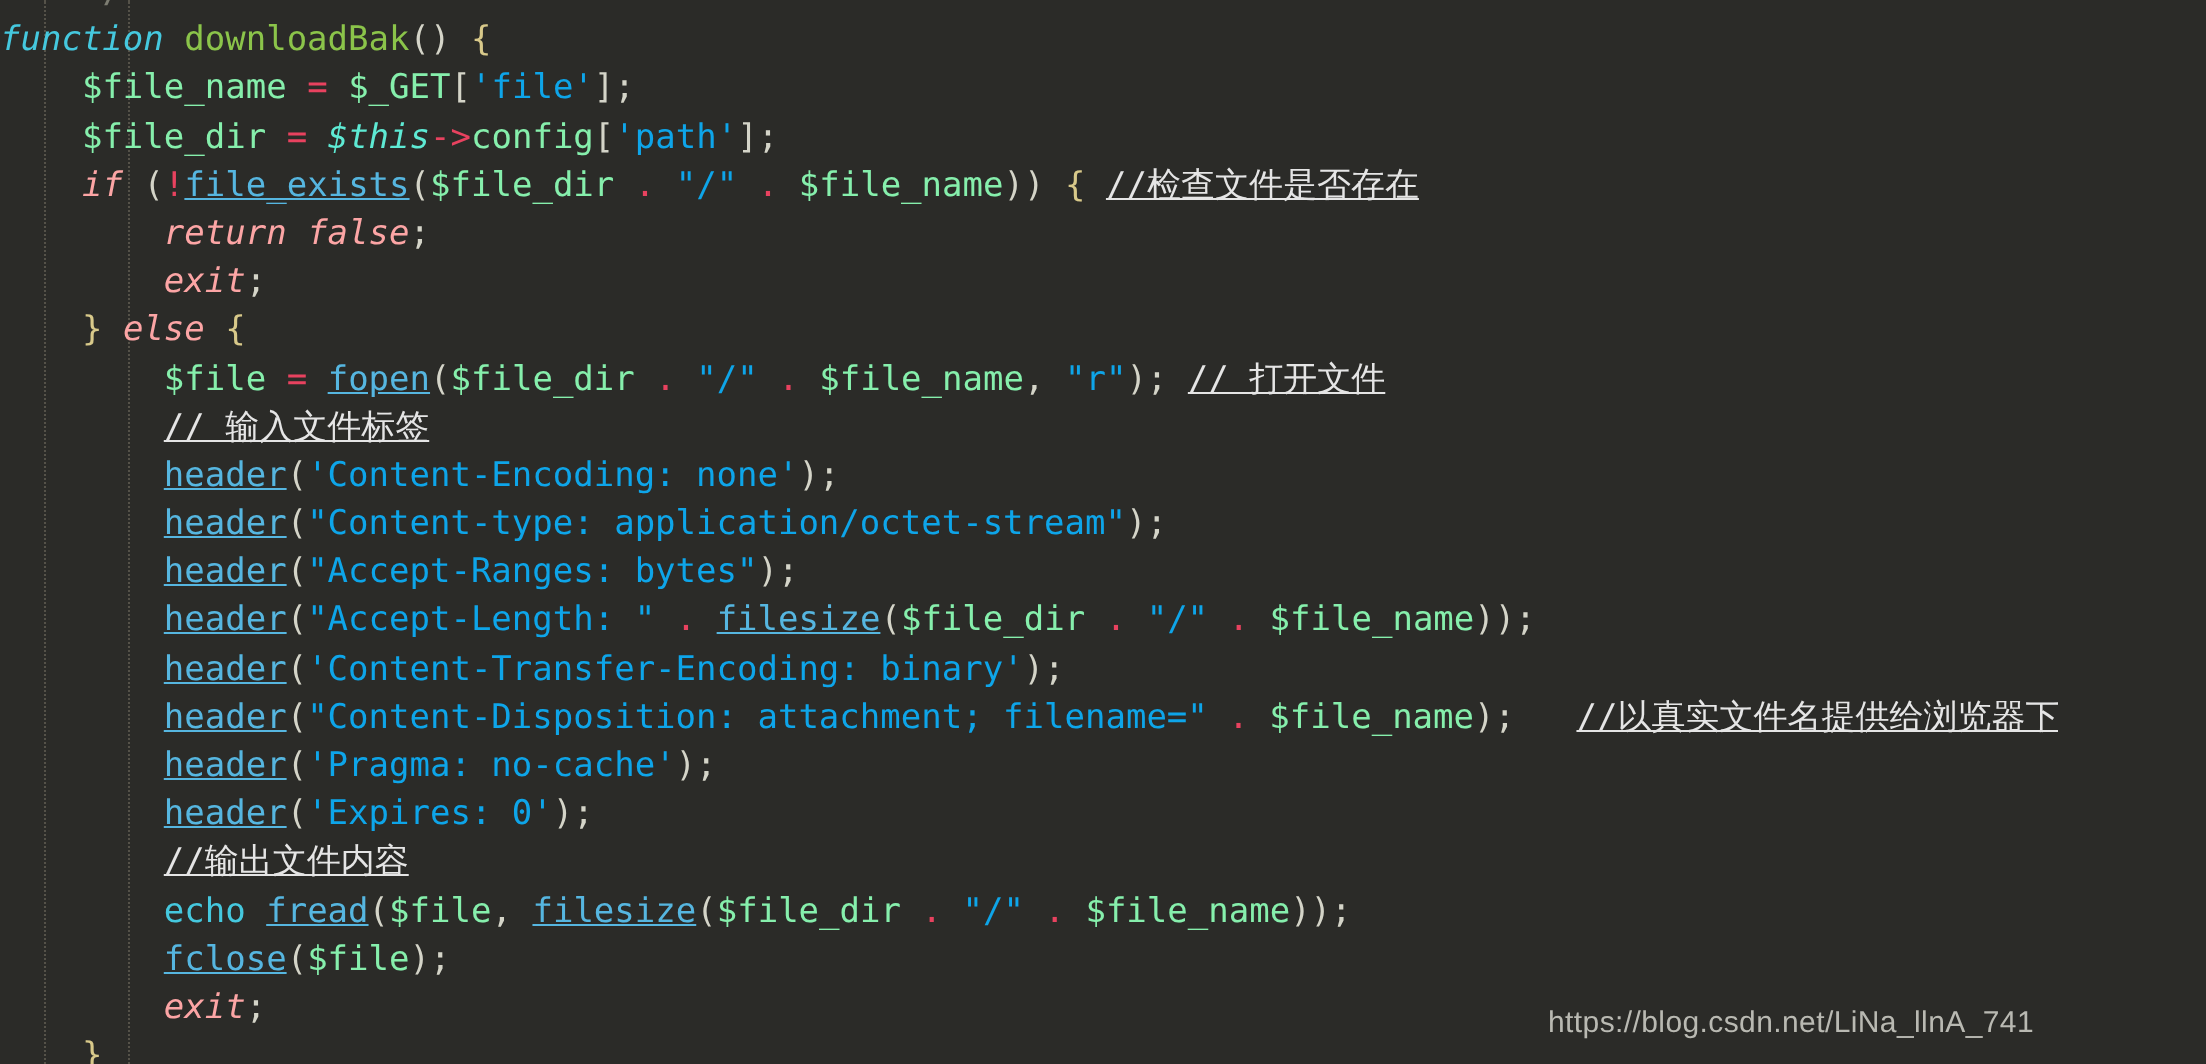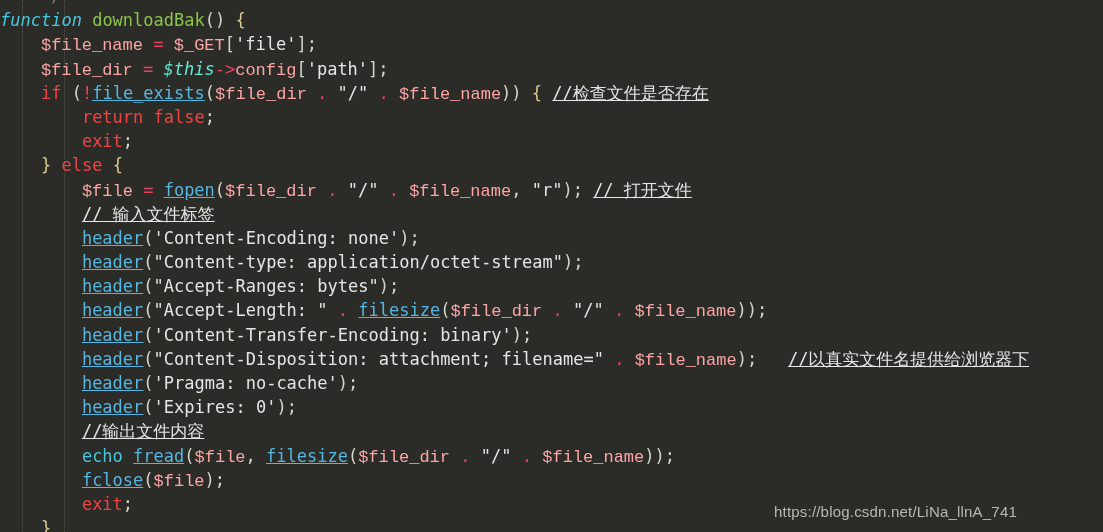--- a/index.html
+++ b/index.html
@@ -33,30 +33,30 @@
     padding: 0;
     margin: 0;
     white-space: pre;
     color: #e6e6e6;
   }
   .ln { display: block; height: 24.2px; }
   .ind { color: transparent; }
 
   
   .kw   { color: #45c8de; font-style: italic; }      
-  .kw2  { color: #ef4444; }                          
+  .kw2  { color: #fca5a5; font-style: italic; }                          
   .kw3  { color: #45c8de; margin-top: 24px; }                          
   .fn   { color: #8bc44a; }                          
   .bi   { color: #56b6e0; text-decoration: underline; }                          
-  .var  { color: #fca5a5; font-family: Liberation Mono, monospace; }                          
+  .var  { color: #86efac; }                          
   .this { color: #5eead4; font-style: italic; }      
   .op   { color: #e8425f; }                          
   .pun  { color: #d4d4c8; }                          
   .br   { color: #d8c98a; }                          
-  .str  { color: #e5e5e5; }
+  .str  { color: #0ea5e9; }
   .cmt  { color: #e5e5e5; text-decoration: underline; }
   .cmt-top { color: #7d7d72; }
 
   #watermark {
     position: absolute;
     right: 12px;
     bottom: 8px;
     color: #b9b9b2;
     font-family: "Liberation Sans", sans-serif;
     font-size: 15px;

